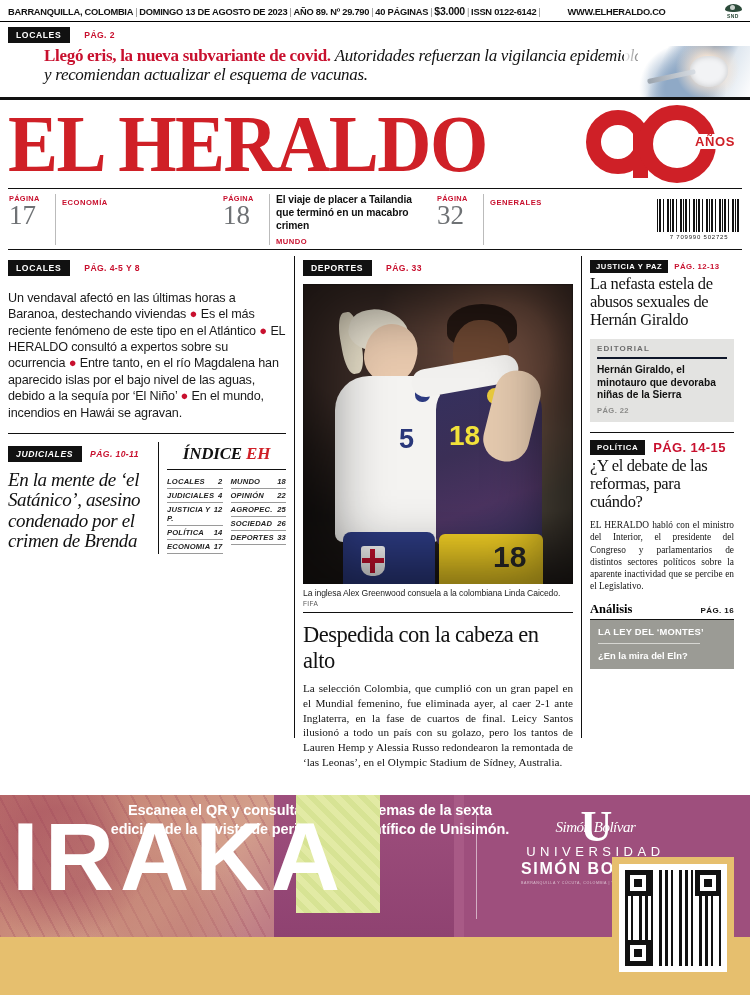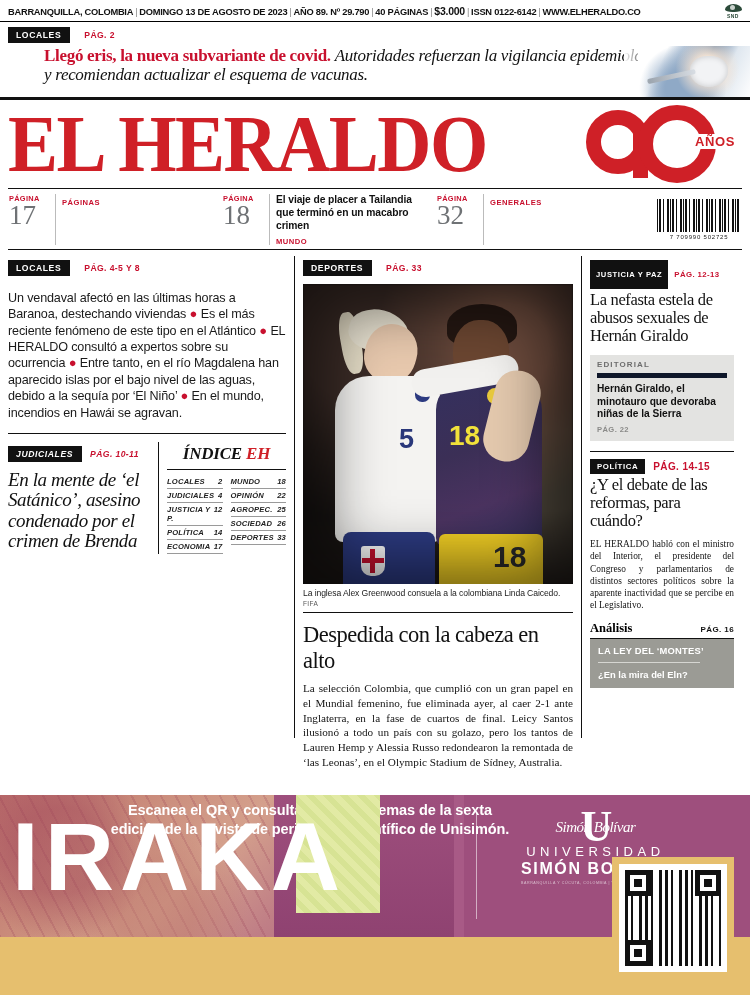--- a/index.html
+++ b/index.html
@@ -16,21 +16,21 @@
     height: 22px; display:flex; align-items:center;
     padding: 0 8px; position:relative;
     border-bottom: 1px solid #000;
   }
   .topbar-text {
     font-size: 9.3px; letter-spacing: -0.25px; white-space: nowrap;
     font-family: "Liberation Sans", sans-serif; color:#111; font-weight:600;
   }
   .topbar-text .sep { color:#888; font-weight:400; padding:0 2px; }
   .topbar-text .price { font-weight:800; font-size:10.5px; }
-  .topbar-text .url { font-weight:800; letter-spacing:-0.3px; }
+  .topbar-text .url { font-weight:800; letter-spacing:-0.3px;margin-left:25px; }
   .snd-logo {
     position:absolute; right:6px; top:1px; width:22px; height:20px;
     display:flex; flex-direction:column; align-items:center; justify-content:center;
   }
   .snd-eye { width:17px; height:8px; background:#2c4b3a; border-radius:50% 50% 45% 45%/70% 70% 30% 30%; position:relative; }
   .snd-eye:after{content:"";position:absolute;left:5px;top:1px;width:5px;height:5px;border-radius:50%;background:#fff;opacity:.75;}
   .snd-word { font-size:5px; font-weight:800; color:#2c4b3a; letter-spacing:.4px; margin-top:1px;}
 
   
   .covid-strip { position:relative; height:78px; border-bottom:3px solid #111; overflow:hidden; }
@@ -179,21 +179,21 @@
   .ph-vig { position:absolute; inset:0; box-shadow: inset 0 0 60px 22px rgba(0,0,0,.55); }
 
   .caption { font-size:8.6px; color:#222; padding:4px 0 4px 0; border-bottom:1px solid #111; letter-spacing:-0.1px; }
   .caption .credit { font-size:6.5px; color:#555; letter-spacing:.4px; }
   .mid-head { font-family:"Liberation Serif", serif; font-size:22.5px; letter-spacing:-0.5px; margin-top:9px; color:#111; }
   .mid-body { font-family:"Liberation Serif", serif; font-size:11.2px; line-height:1.32; text-align:justify; margin-top:7px; color:#141414; }
 
   
   .r-head { font-family:"Liberation Serif", serif; font-size:16.5px; line-height:1.10; letter-spacing:-0.35px; color:#111; }
   .edit-box { background:#e3e3e1; margin-top:10px; padding:5px 7px 7px 7px; }
-  .edit-label { font-size:8px; font-weight:800; color:#6d6d6d; letter-spacing:1.1px; border-bottom:5px solid #0f172a; padding-bottom:4px; }
+  .edit-label { font-size:8px; font-weight:800; color:#6d6d6d; letter-spacing:1.1px; border-bottom:2px solid #0f172a; padding-bottom:4px; }
   .edit-title { font-size:10.2px; font-weight:700; line-height:1.22; margin-top:5px; color:#111; }
   .edit-pag { font-size:7.6px; font-weight:800; color:#8a8a88; letter-spacing:.4px; margin-top:4px; }
   .r-rule { border-top:1px solid #111; margin-top:10px; }
   .r-body { font-family:"Liberation Serif", serif; font-size:9.4px; line-height:1.30; text-align:justify; margin-top:8px; color:#141414; }
   .analisis-head { display:flex; justify-content:space-between; align-items:baseline; border-bottom:1px solid #111; padding-bottom:2px; margin-top:10px; }
   .analisis-head .t { font-family:"Liberation Serif", serif; font-size:12.5px; font-weight:700;text-align:right; }
   .analisis-head .p { font-size:8px; font-weight:800; letter-spacing:.4px; color:#111; }
   .analisis-box { background:#9b9b95; color:#fff; padding:6px 8px 8px 8px; }
   .ab-1 { font-size:9.4px; font-weight:700; letter-spacing:.2px; }
   .ab-rule { border-top:1px solid #d6d6d2; margin:6px 26px 6px 0; }
@@ -275,21 +275,21 @@
   </div>
 
   <div class="teasers">
 
     <div class="teaser">
       <div class="teaser-num">
         <span class="lbl">PÁGINA</span>
         <span class="num">17</span>
       </div>
       <div class="teaser-body">
-        <div class="teaser-sec">PÁGINAS</div>
+        <div class="teaser-sec">ECONOMÍA</div>
       </div>
     </div>
 
     <div class="teaser">
       <div class="teaser-num">
         <span class="lbl">PÁGINA</span>
         <span class="num">18</span>
       </div>
       <div class="teaser-body">
         <div class="teaser-title">El viaje de placer a Tailandia que terminó en un macabro crimen</div>
@@ -429,36 +429,36 @@
         <span>La inglesa Alex Greenwood consuela a la colombiana Linda Caicedo.</span>
         <span class="credit">FIFA</span>
       </div>
 
       <div class="mid-head">Despedida con la cabeza en alto</div>
       <div class="mid-body">La selección Colombia, que cumplió con un gran papel en el Mundial femenino, fue eliminada ayer, al caer 2-1 ante Inglaterra, en la fase de cuartos de final. Leicy Santos ilusionó a todo un país con su golazo, pero los tantos de Lauren Hemp y Alessia Russo redondearon la remontada de ‘las Leonas’, en el Olympic Stadium de Sídney, Australia.</div>
     </div>
 
     <div class="col-right">
       <div class="kicker-row" style="padding:4px 0 2px 0;gap:6px;">
-        <span class="tag-black" style="font-size:7.6px;padding:10px 6px;">JUSTICIA Y PAZ</span>
+        <span class="tag-black" style="font-size:7.6px;padding:2px 6px;">JUSTICIA Y PAZ</span>
         <span class="tag-pag" style="font-size:7.8px;">PÁG. 12-13</span>
       </div>
       <div class="r-head">La nefasta estela de abusos sexuales de Hernán Giraldo</div>
 
       <div class="edit-box">
         <div class="edit-label">EDITORIAL</div>
         <div class="edit-title">Hernán Giraldo, el minotauro que devoraba niñas de la Sierra</div>
         <div class="edit-pag">PÁG. 22</div>
       </div>
 
       <div class="r-rule"></div>
 
       <div class="kicker-row" style="padding:7px 0 2px 0;gap:8px;">
         <span class="tag-black" style="font-size:7.8px;padding:3px 7px;">POLÍTICA</span>
-        <span class="tag-pag" style="font-size:10px;">PÁG. 14-15</span>
+        <span class="tag-pag" style="font-size:13px;">PÁG. 14-15</span>
       </div>
       <div class="r-head">¿Y el debate de las reformas, para cuándo?</div>
       <div class="r-body">EL HERALDO habló con el ministro del Interior, el presidente del Congreso y parlamentarios de distintos sectores políticos sobre la aparente inactividad que se percibe en el Legislativo.</div>
 
       <div class="analisis-head">
         <span class="t">Análisis</span>
         <span class="p">PÁG. 16</span>
       </div>
       <div class="analisis-box">
         <div class="ab-1">LA LEY DEL ‘MONTES’</div>

